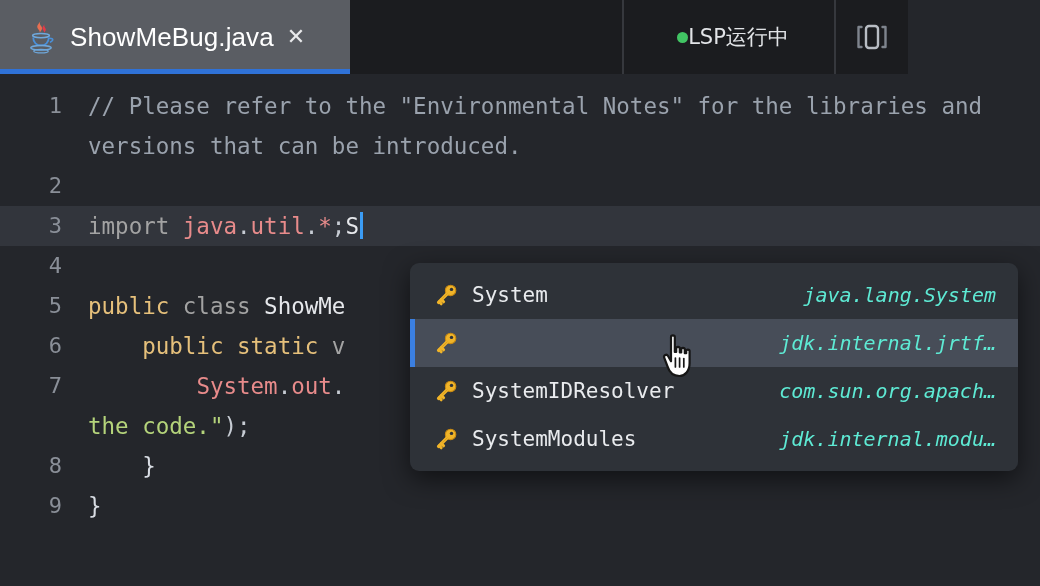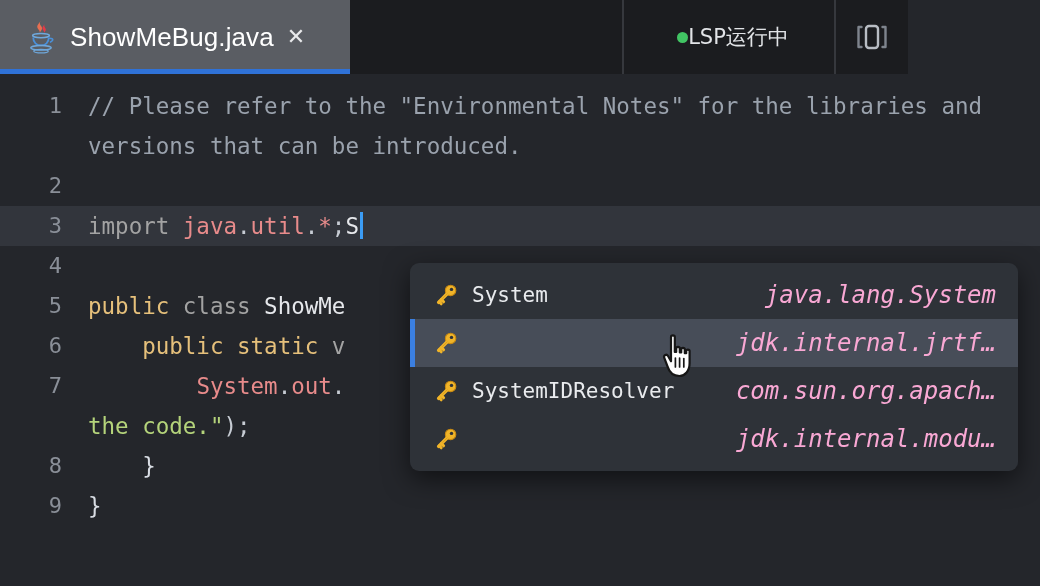--- a/index.html
+++ b/index.html
@@ -203,22 +203,22 @@
     display: flex;
     align-items: center;
   }
   .ac-label {
     color: #e9ebee;
     font-size: 21px;
     white-space: nowrap;
   }
   .ac-detail {
     margin-left: auto;
-    color: #f9a8d4;
-    font-size: 24px;
+    color: #5eead4;
+    font-size: 20px;
     font-style: italic;
     white-space: nowrap;
     padding-left: 18px;
   }
 
   
   .mouse-cursor {
     position: absolute;
     left: 659px;
     top: 333px;
@@ -354,20 +354,21 @@
       <span class="ac-key">
         <svg width="24" height="24" viewBox="0 0 24 24">
           <circle cx="16.6" cy="7.4" r="5.2" fill="#f0b429" stroke="#c98a12" stroke-width="1.1"></circle>
           <circle cx="17.5" cy="6.4" r="1.7" fill="#2e3238"></circle>
           <path d="M13.2 10.8 L4.6 19.4" stroke="#f0b429" stroke-width="3.4" stroke-linecap="round"></path>
           <path d="M13.2 10.8 L4.6 19.4" stroke="#c98a12" stroke-width="0.9" stroke-linecap="round" opacity="0.55"></path>
           <path d="M7.4 16.6 L9.6 18.8" stroke="#f0b429" stroke-width="3" stroke-linecap="round"></path>
           <path d="M5.2 18.8 L7.2 20.8" stroke="#f0b429" stroke-width="3" stroke-linecap="round"></path>
         </svg>
       </span>
+      <span class="ac-label">SystemModules</span>
       <span class="ac-detail">jdk.internal.modu…</span>
     </div>
   </div>
 
 <svg class="mouse-cursor" viewBox="0 0 38 46">
   <path d="M12 4 C12 1.8 15.8 1.8 15.8 4 L15.8 19 L17.2 19 L17.2 15.5 C17.2 13.4 20.8 13.4 20.8 15.5 L20.8 19.5 L22.2 19.5 L22.2 16.4 C22.2 14.4 25.8 14.4 25.8 16.4 L25.8 20.2 L27.2 20.2 L27.2 18 C27.2 16.1 30.6 16.1 30.6 18 L30.6 30 C30.6 38 26 43 20.5 43 C14.6 43 10.4 39.4 8.6 33.6 L5.2 24.6 C4.4 22.4 7.6 20.6 8.9 22.8 L12 28.2 Z" fill="#ffffff" stroke="#161616" stroke-width="2.2" stroke-linejoin="round"></path>
   <path d="M16.4 25 L16.4 34" stroke="#161616" stroke-width="1.7" stroke-linecap="round"></path>
   <path d="M20.6 25 L20.6 34" stroke="#161616" stroke-width="1.7" stroke-linecap="round"></path>
   <path d="M24.8 25.5 L24.8 34" stroke="#161616" stroke-width="1.7" stroke-linecap="round"></path>
 </svg>

